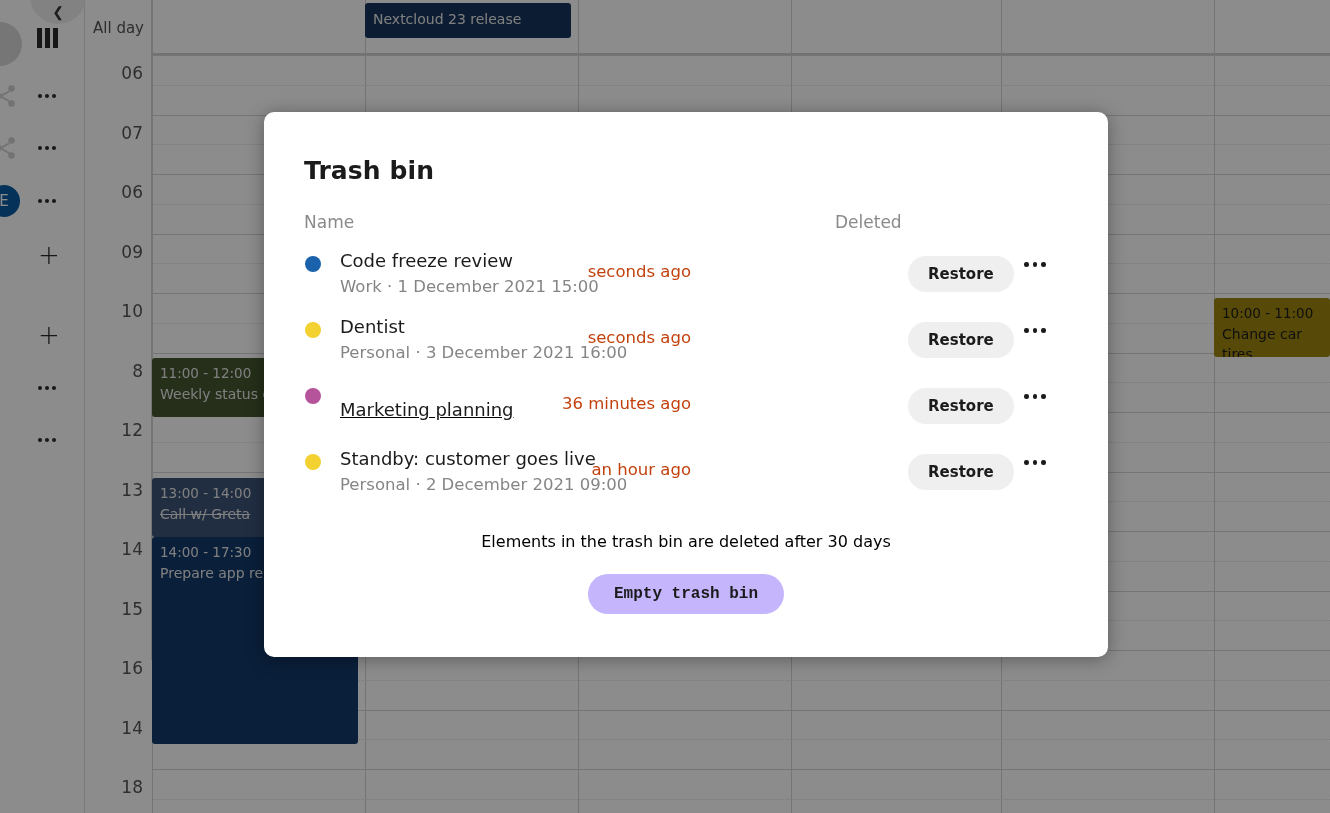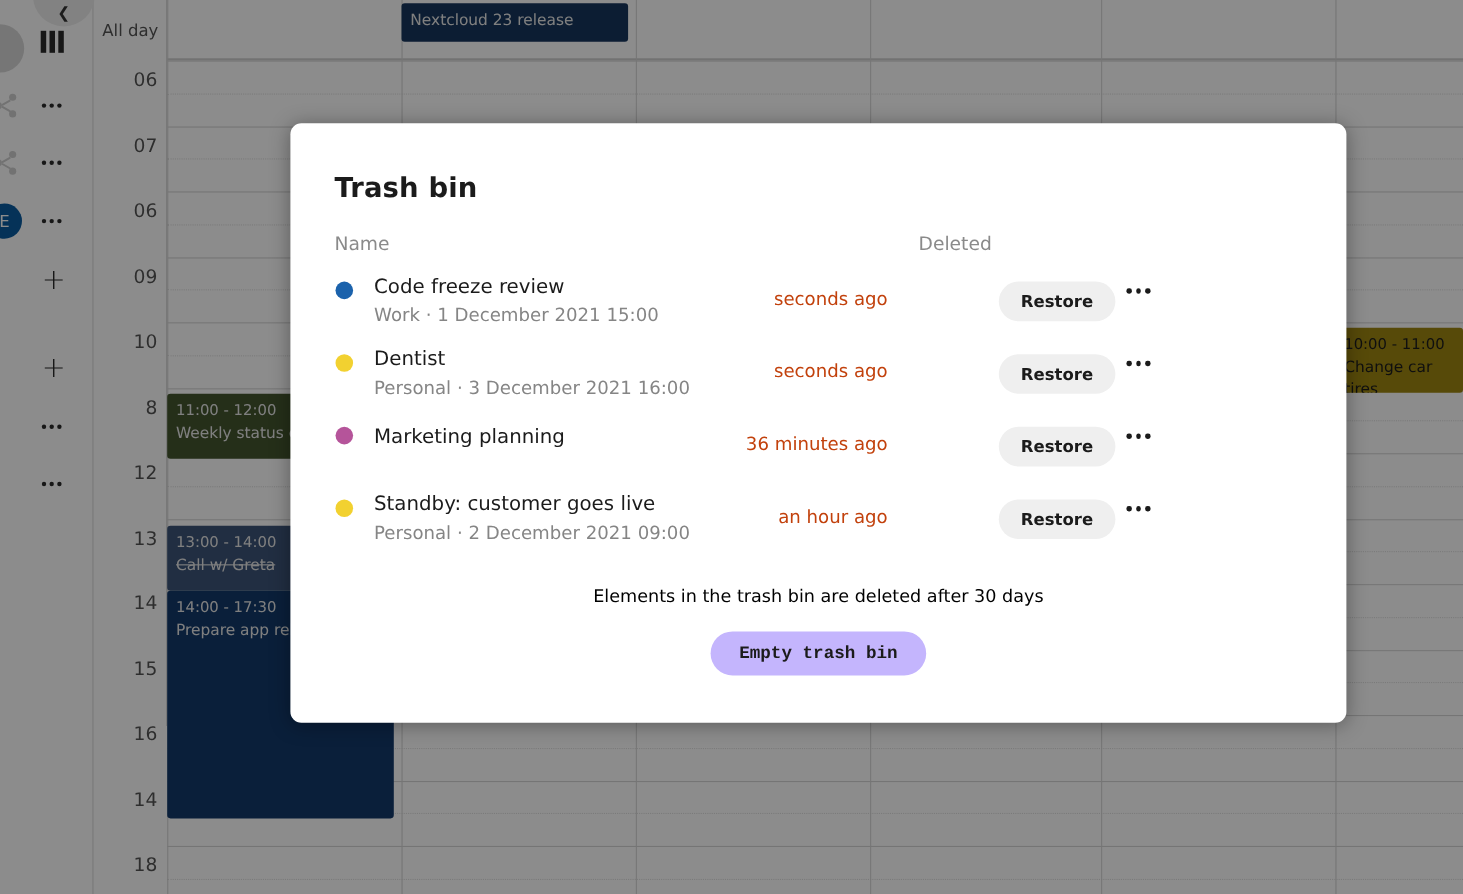--- a/index.html
+++ b/index.html
@@ -184,21 +184,21 @@
   .overlay {
     position: absolute;
     inset: 0;
     background: rgba(0,0,0,0.45);
   }
 
   
   .modal {
     position: absolute;
     left: 264px; top: 112px;
-    width: 960px; height: 545px;
+    width: 844px; height: 545px;
     background: #ffffff;
     border-radius: 10px;
     box-shadow: 0 2px 18px rgba(0,0,0,0.35);
     overflow: hidden;
   }
   .modal-title {
     position: absolute;
     left: 40px; top: 44px;
     font-size: 25px;
     font-weight: 700;
@@ -505,21 +505,21 @@
           <span class="row-when">seconds ago</span>
           <button class="btn-restore">Restore</button>
           <span class="row-menu">
             <i></i>
             <i></i>
             <i></i>
           </span>
         </div>
         <div class="row">
           <span class="dot" style="background: rgb(181, 84, 154);"></span>
-          <div class="row-texts" style="top: 12px;">
+          <div class="row-texts" style="top: 24px; text-decoration: underline;">
             <span class="row-title">Marketing planning</span>
           </div>
           <span class="row-when">36 minutes ago</span>
           <button class="btn-restore">Restore</button>
           <span class="row-menu">
             <i></i>
             <i></i>
             <i></i>
           </span>
         </div>

